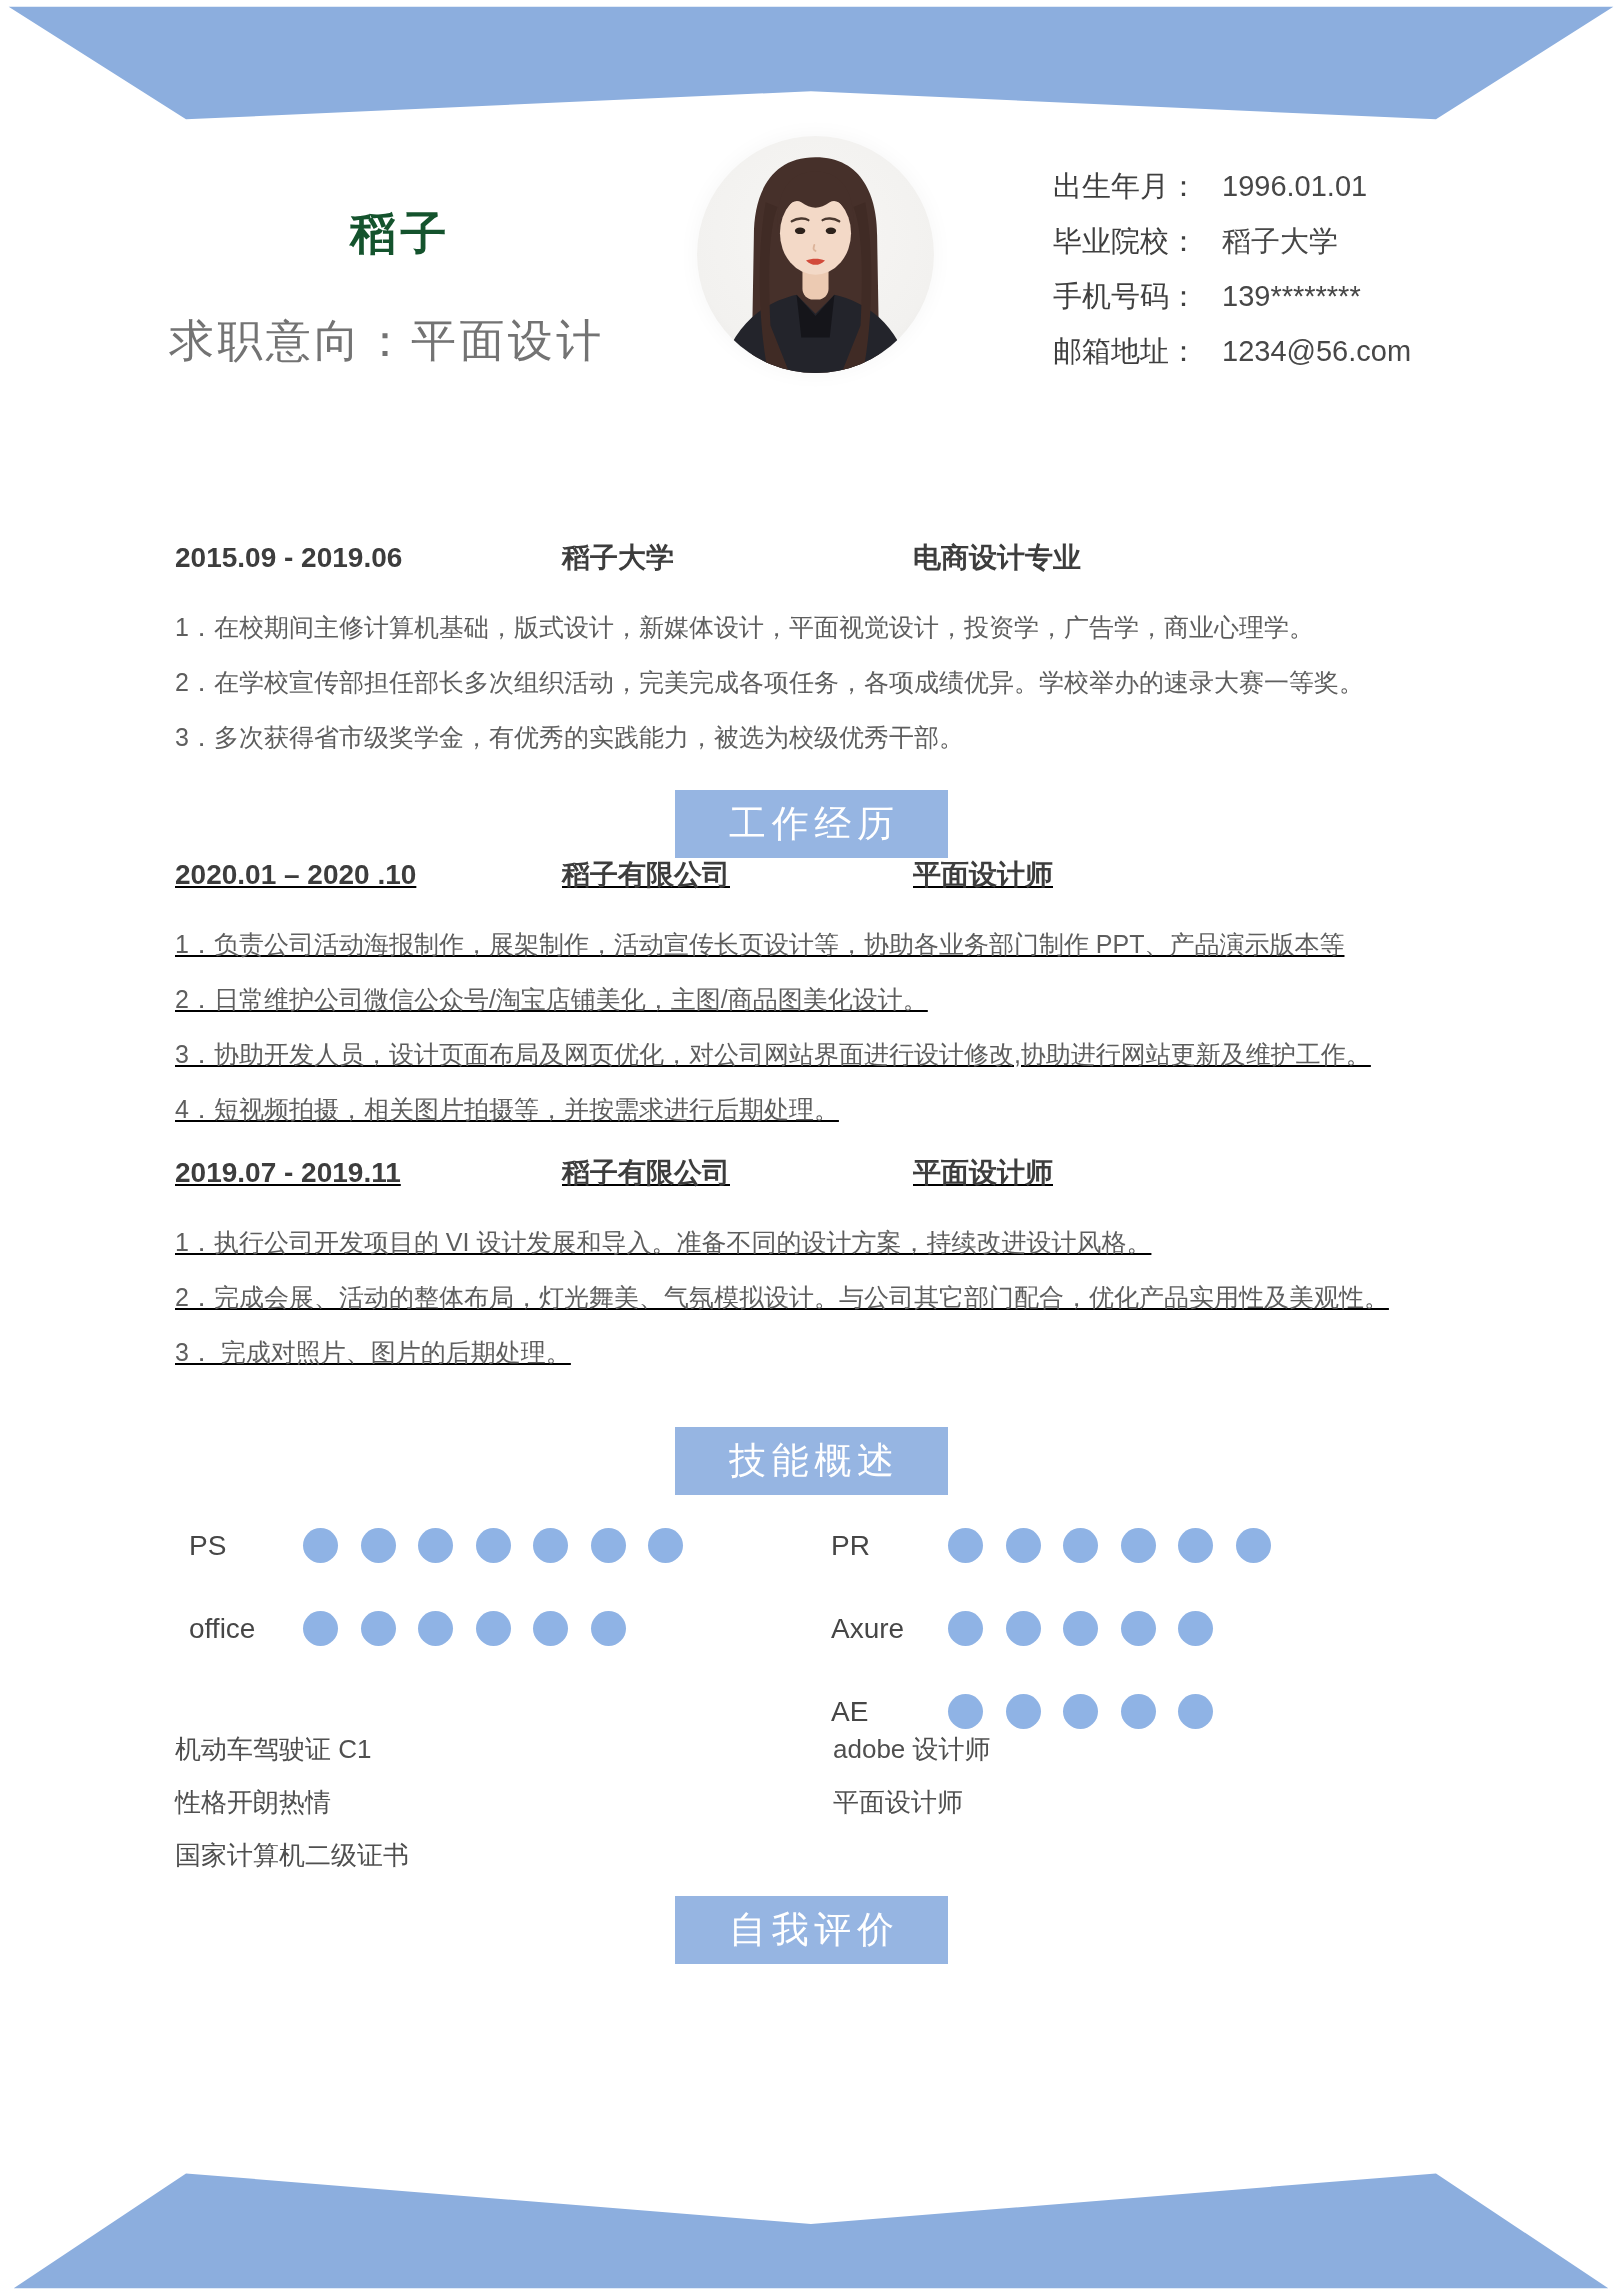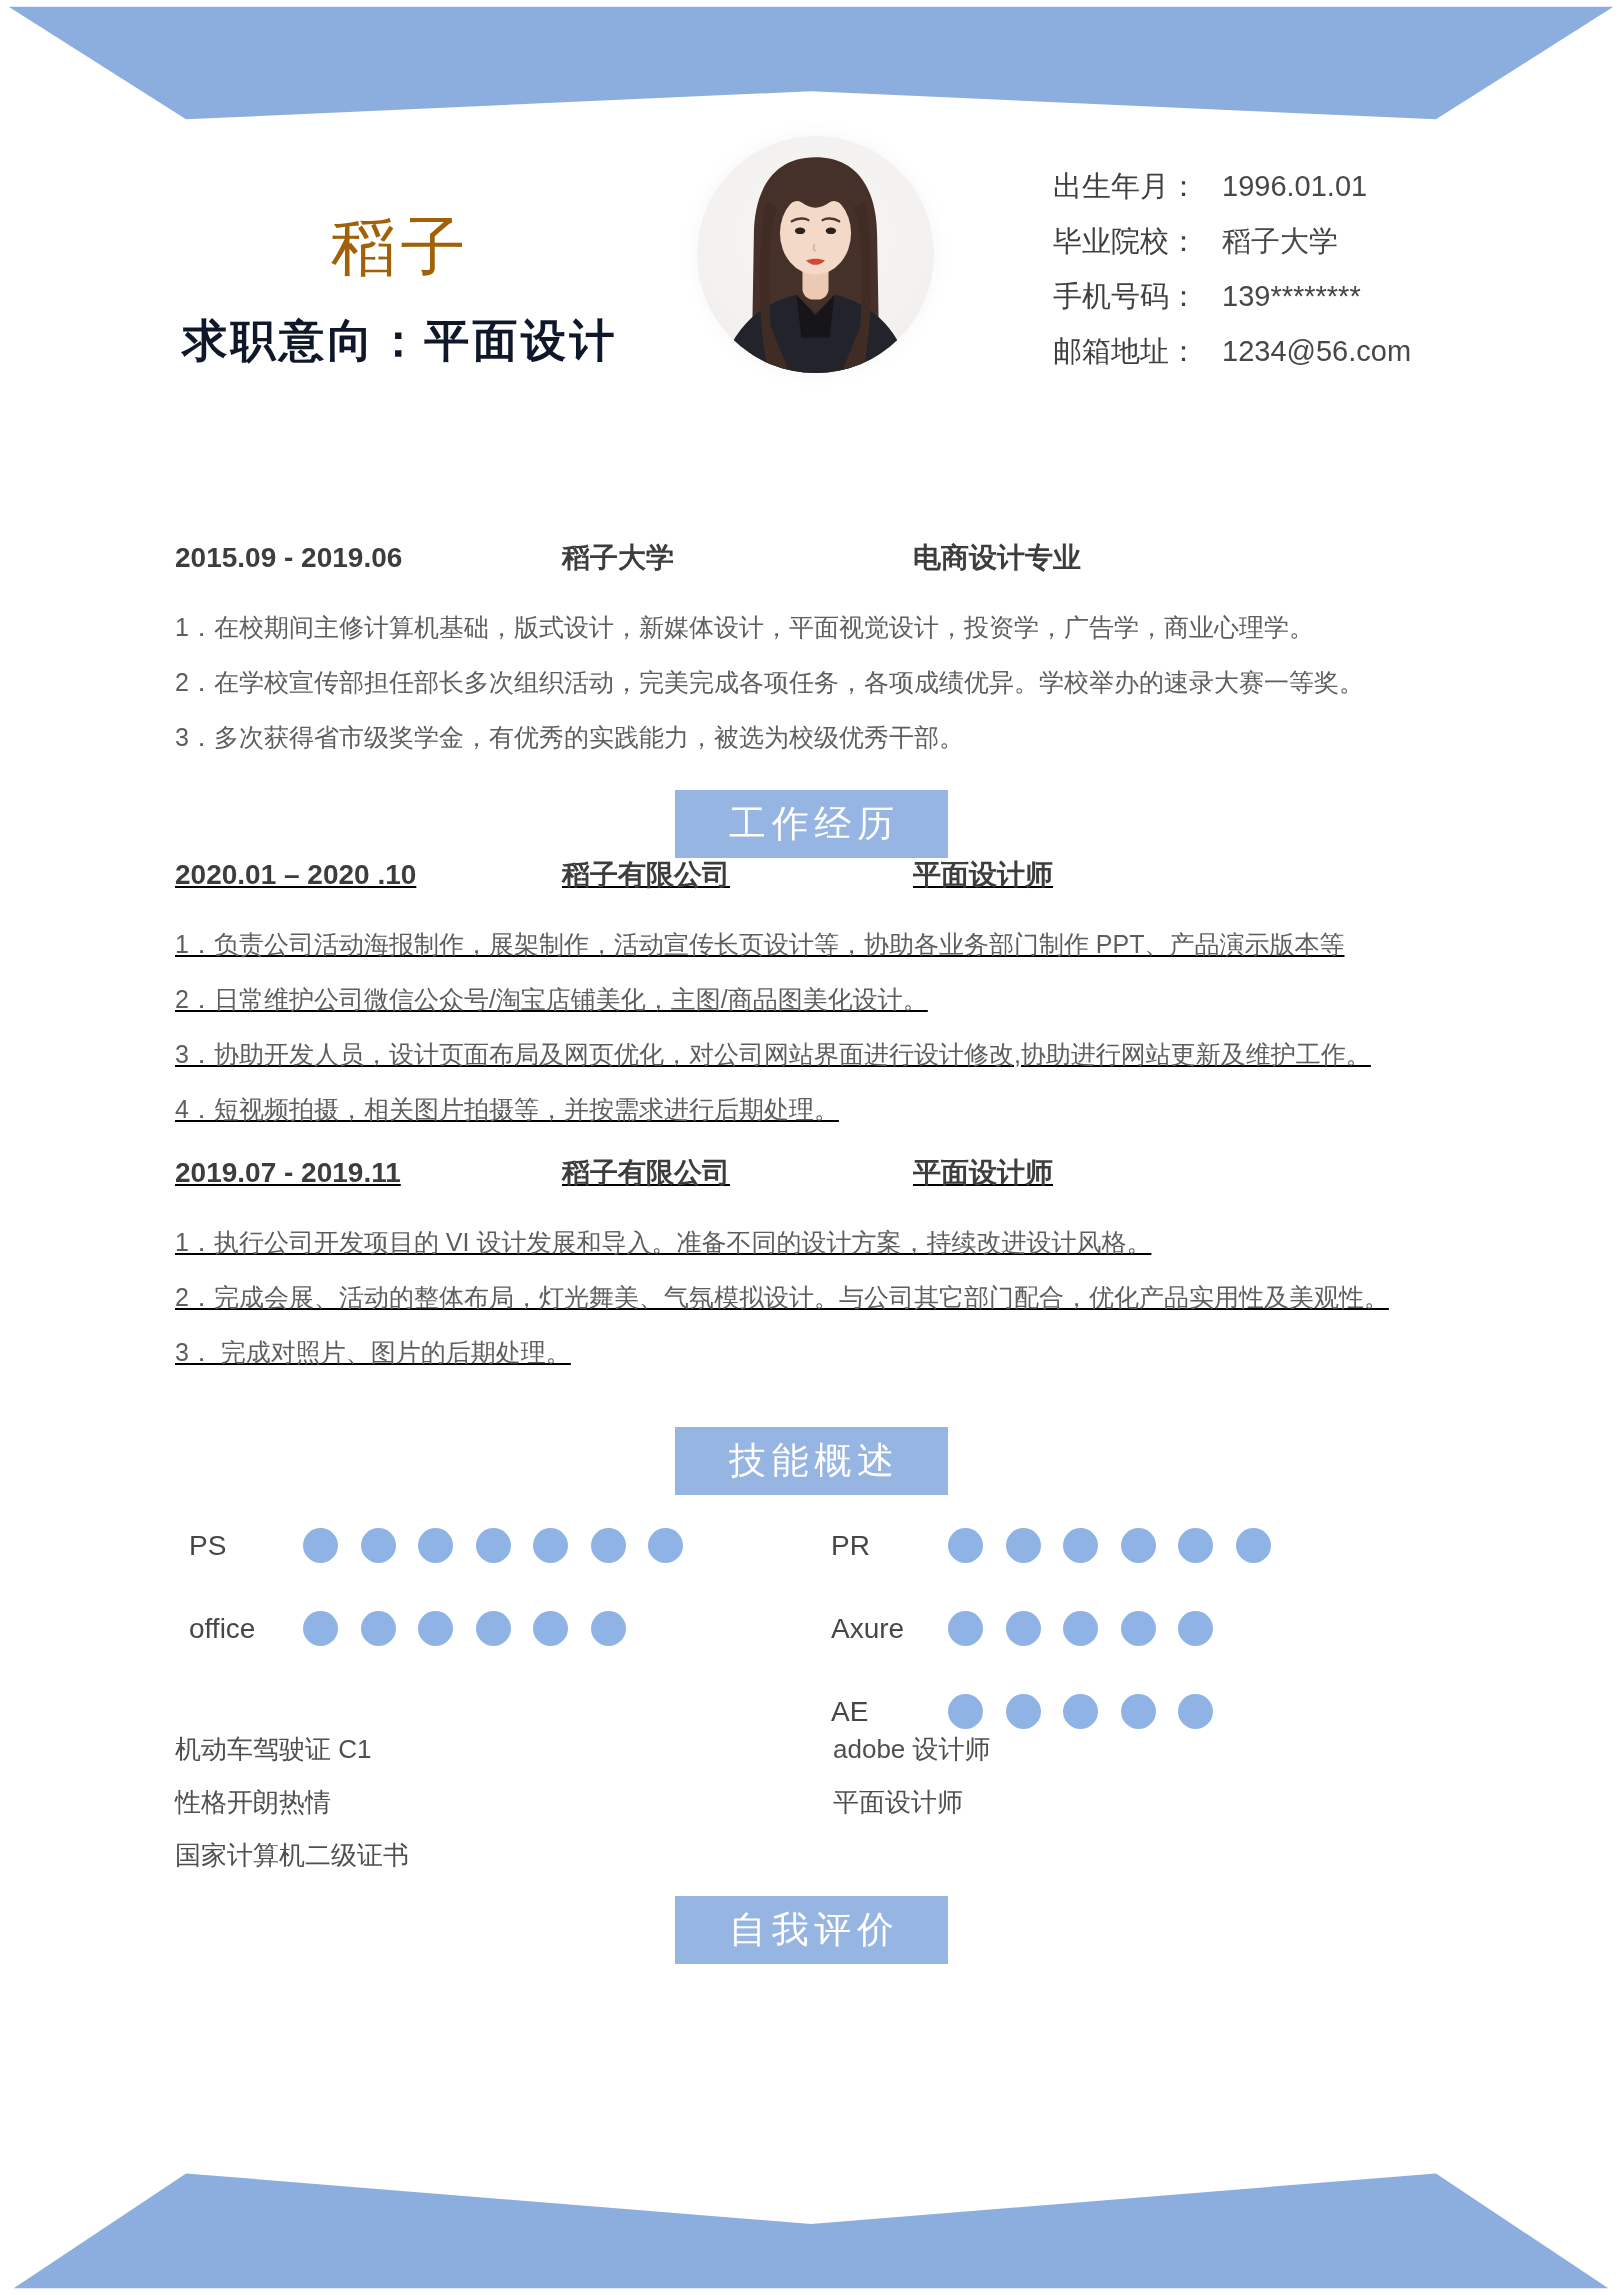--- a/index.html
+++ b/index.html
@@ -8,25 +8,25 @@
     width:1622px;height:2295px;
     background:#ffffff;
     overflow:hidden;
     font-family:"Liberation Sans",sans-serif;
   }
   .deco-svg{position:absolute;left:0;top:0;width:1622px;height:2295px;pointer-events:none;}
 
   
   .name{
     position:absolute;left:175px;top:203px;width:451px;
-    text-align:center;font-size:65px;font-weight:400;color:#a16207;letter-spacing:4.5px;
+    text-align:center;font-size:46px;font-weight:700;color:#14532d;letter-spacing:4.5px;
   }
   .job-intent{
     position:absolute;left:169px;top:311px;width:462px;
-    text-align:center;font-size:45px;font-weight:700;color:#0f172a;letter-spacing:3.4px;white-space:nowrap;
+    font-size:45px;font-weight:400;color:#737373;letter-spacing:3.4px;white-space:nowrap;
   }
   .photo{
     position:absolute;left:697px;top:136px;width:237px;height:237px;
     border-radius:50%;overflow:hidden;
     box-shadow:0 0 22.5px rgba(0,0,0,0.04);
   }
   .photo svg{display:block;width:100%;height:100%;}
   .contact{
     position:absolute;left:1053px;top:159px;width:507px;
     display:flex;flex-direction:column;

